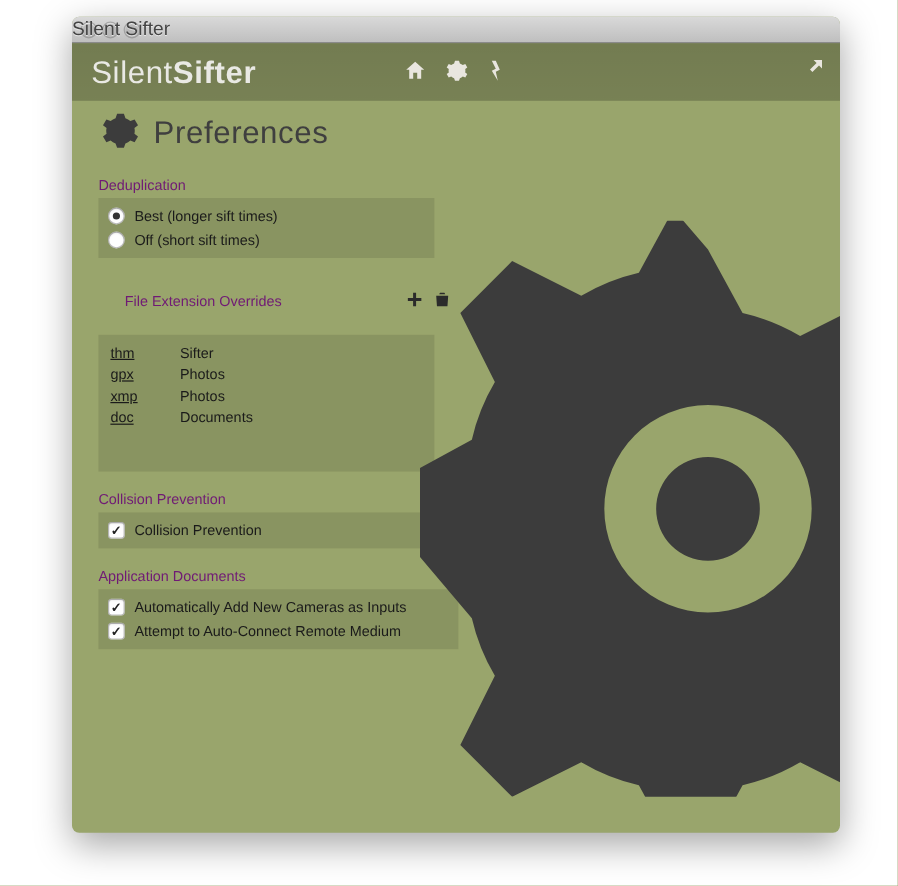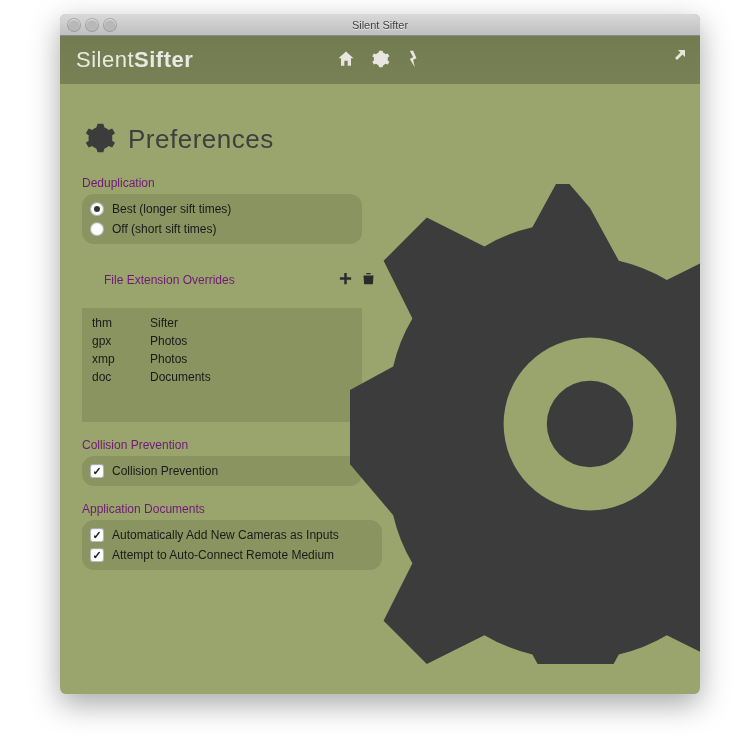--- a/index.html
+++ b/index.html
@@ -27,47 +27,47 @@
     padding: 0 8px;
     position: relative;
   }
   .tb-buttons { display: flex; gap: 6px; }
   .tb-btn {
     width: 12px; height: 12px; border-radius: 50%;
     background: #b8b8b8;
     box-shadow: inset 0 1px 1px rgba(255,255,255,0.6), 0 0 0 1px rgba(0,0,0,0.2);
   }
   .tb-title {
-    position: absolute; left: 0; right: 0; text-align: center;
-    color: #444; font-size: 11px;
+    position: absolute; left: 0; right: 0; 
+    color: #444; font-size: 16px;
     text-shadow: 0 1px 0 rgba(255,255,255,0.6);
     pointer-events: none;
   }
   .header {
     height: 48px;
     background: linear-gradient(rgba(0,0,0,0.25),rgba(0,0,0,0.22));
     display: flex; align-items: center;
     padding: 0 16px;
     position: relative;
   }
   .brand {
-    font-size: 22px; color: #e9e9e4; letter-spacing: 0.5px;
+    font-size: 26px; color: #e9e9e4; letter-spacing: 0.5px;
     font-weight: 300;
   }
   .brand b { font-weight: 600; }
   .nav {
     position: absolute; left: 50%; transform: translateX(-50%);
     display: flex; gap: 14px;
   }
   .nav svg { width: 20px; height: 20px; fill: #e9e6df; }
   .corner { position: absolute; right: 12px; }
   .corner svg { width: 24px; height: 24px; fill: #e9e6df; }
   .content {
     position: relative;
-    padding: 37px 22px;
+    padding: 8px 22px;
     height: calc(100% - 70px);
   }
   .page-head {
     display: flex; align-items: center; gap: 12px;
     margin-bottom: 18px;
   }
   .page-head svg { width: 34px; height: 34px; fill: #3c3c3c; }
   .page-title {
     font-size: 26px; color: #3f3f3f; font-weight: 500;
     letter-spacing: 0.5px;
@@ -80,21 +80,20 @@
   .big-gear svg { width: 480px; height: 480px; fill: #3c3c3c; }
 
   .section-label {
     font-size: 12px; color: #701a75;
     margin: 6px 0 4px 0;
   }
   .panel {
     background: rgba(0,0,0,0.10);
     width: 280px;
     padding: 5px 8px;
-    border-radius: 12px;
   }
   .radio-row, .check-row {
     display: flex; align-items: center; gap: 8px;
     padding: 3px 0;
     color: #1a1a1a;
   }
   .radio {
     width: 14px; height: 14px; border-radius: 50%;
     background: #fefefe;
     box-shadow: inset 0 0 0 1px rgba(0,0,0,0.25), inset 0 1px 2px rgba(0,0,0,0.15);
@@ -117,21 +116,21 @@
     margin-top: 8px;
   }
   .ext-icons { display: flex; gap: 8px; }
   .ext-icons svg { width: 15px; height: 15px; fill: #2b2b2b; }
   .ext-table {
     background: rgba(0,0,0,0.10);
     width: 280px;
     padding: 6px 10px 36px 10px;
   }
   .ext-row { display: flex; padding: 2px 0; color: #1a1a1a; }
-  .ext-row .c1 { width: 58px; }
+  .ext-row .c1 { width: 58px; text-decoration: underline; }
   .spacer { height: 10px; }
 </style>
 </head>
 <body>
 
 <div class="window">
 
   <div class="titlebar">
     <div class="tb-buttons">
       <div class="tb-btn"></div>

